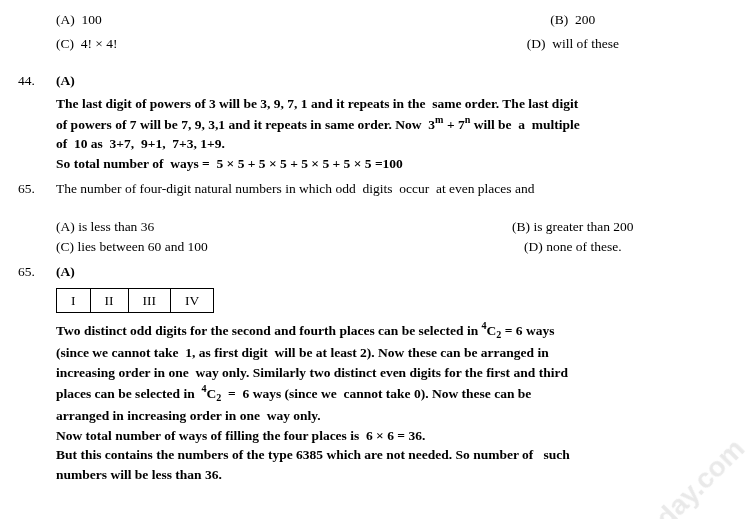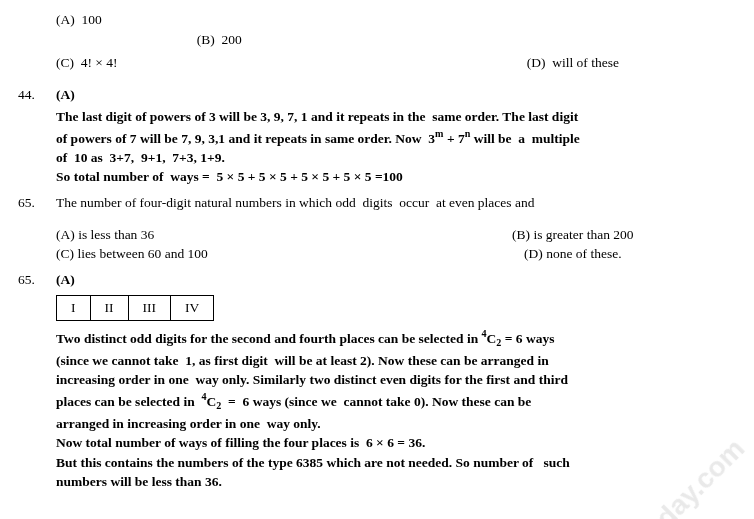--- a/index.html
+++ b/index.html
@@ -66,29 +66,29 @@
       padding: 2px 14px;
       text-align: center;
     }
     sup { font-size: 0.75em; vertical-align: super; }
     sub { font-size: 0.75em; vertical-align: sub; }
     .arrow { margin-right: 2px; }
   </style>
 </head>
 <body>
 
-<div style="display:flex; margin-bottom:4px; padding-left:38px;flex-direction:column;">
+<div style="display:flex; margin-bottom:4px; padding-left:38px;">
   <div class="option-left">
     <span>(A)&nbsp; </span><span>100</span>
   </div>
   <div class="option-right">
     <span>(B)&nbsp; </span><span>200</span>
   </div>
 </div>
-<div style="display:flex; margin-bottom:12px; padding-left:38px;">
+<div style="display:flex; margin-bottom:18px; padding-left:38px;">
   <div class="option-left">
     <span>(C)&nbsp; </span><span>4! × 4!</span>
   </div>
   <div class="option-right">
     <span>(D)&nbsp; </span><span>will of these</span>
   </div>
 </div>
 
 <div class="question-block">
   <div class="q-num">44.</div>
@@ -100,21 +100,21 @@
       <div>of&nbsp; 10 as&nbsp; 3+7,&nbsp; 9+1,&nbsp; 7+3, 1+9.</div>
       <div>So total number of&nbsp; ways =&nbsp; 5 × 5 + 5 × 5 + 5 × 5 + 5 × 5 =100</div>
     </div>
   </div>
 </div>
 
 <div class="question-block">
   <div class="q-num">65.</div>
   <div class="q-content">
     <div>The number of four-digit natural numbers in which odd&nbsp; digits&nbsp; occur&nbsp; at even places and</div>
-    <div class="options-row" style="margin-top:12px;">
+    <div class="options-row" style="margin-top:18px;">
       <div class="option-left">
         <span>(A)&nbsp;</span><span>is less than  36</span>
       </div>
       <div class="option-right">
         <span>(B)&nbsp;</span><span>is greater than 200</span>
       </div>
     </div>
     <div class="options-row">
       <div class="option-left">
         <span>(C)&nbsp;</span><span>lies between  60 and  100</span>

